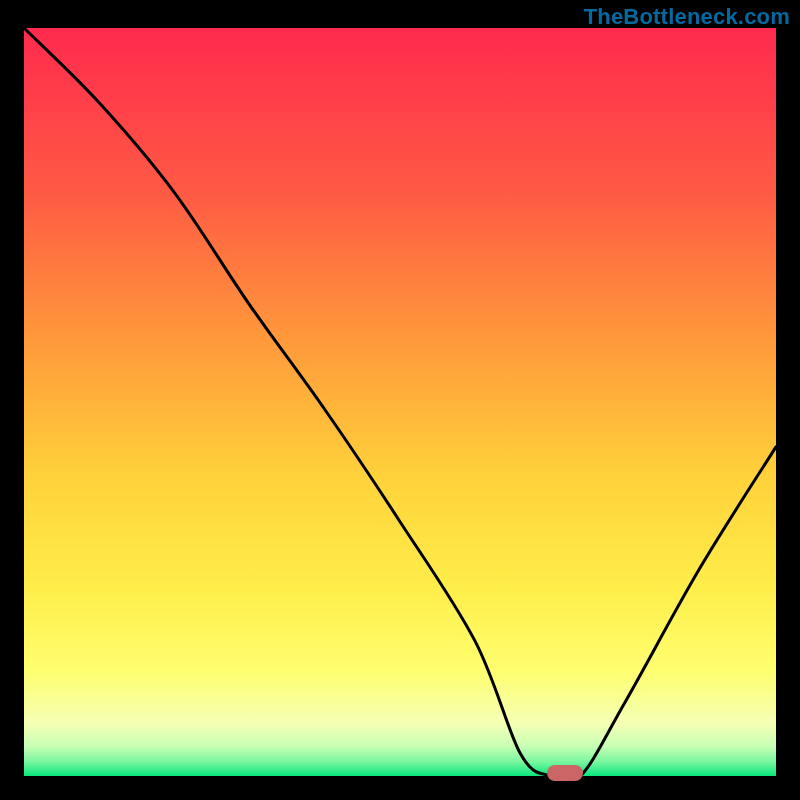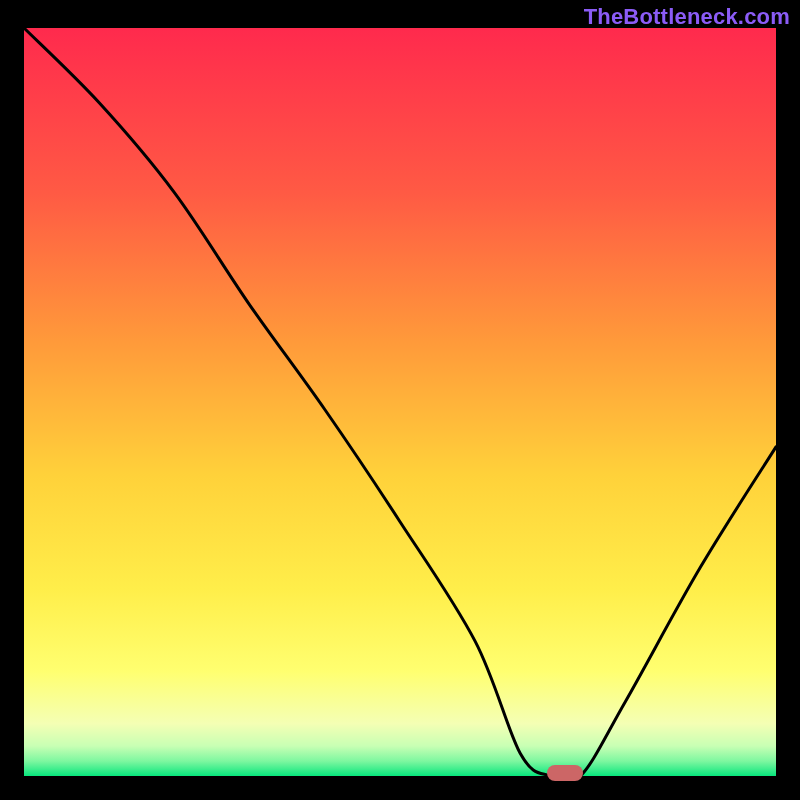--- a/index.html
+++ b/index.html
@@ -14,21 +14,21 @@
   .frame {
     position: relative;
     width: 800px;
     height: 800px;
     background: #000;
   }
   .watermark {
     position: absolute;
     top: 4px;
     right: 10px;
-    color: #8b5cf6;
+    color: #0369a1;
     font-size: 22px;
     font-weight: 600;
     letter-spacing: 0.2px;
     z-index: 50;
   }
   .plot-area {
     position: absolute;
     left: 24px;
     top: 28px;
     width: 752px;

